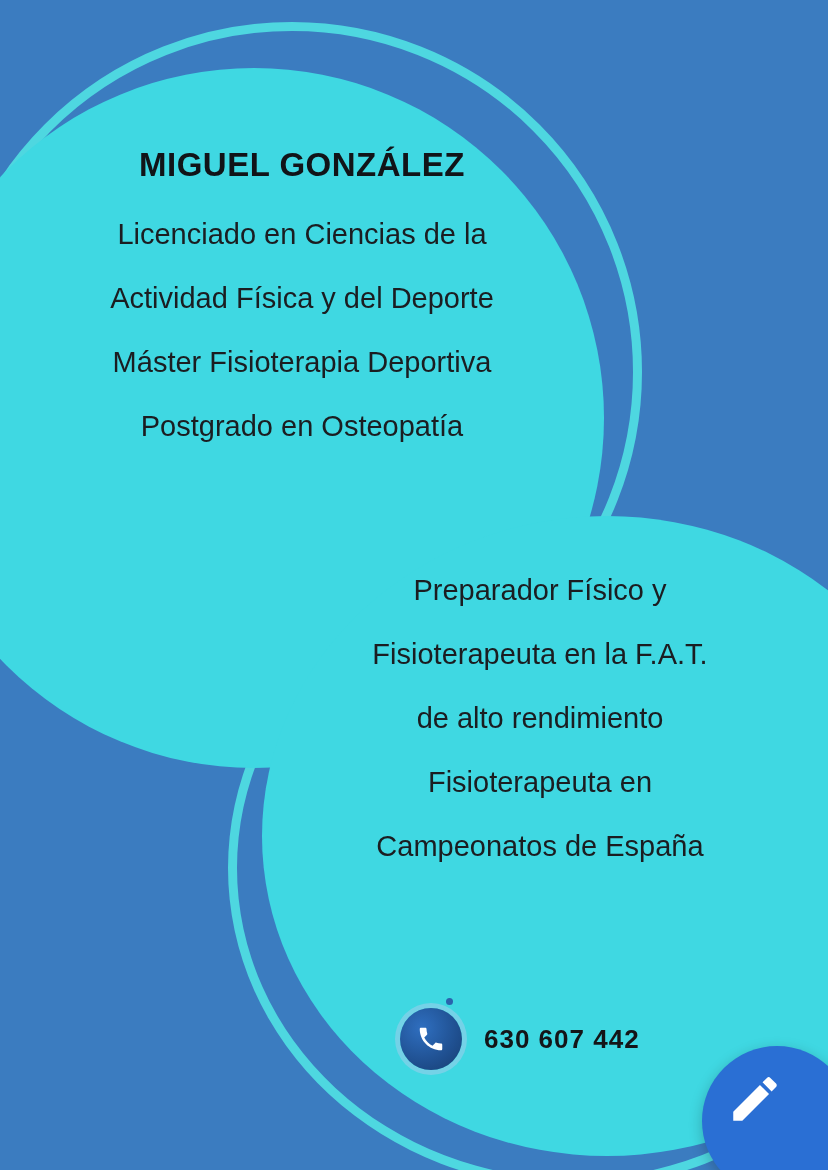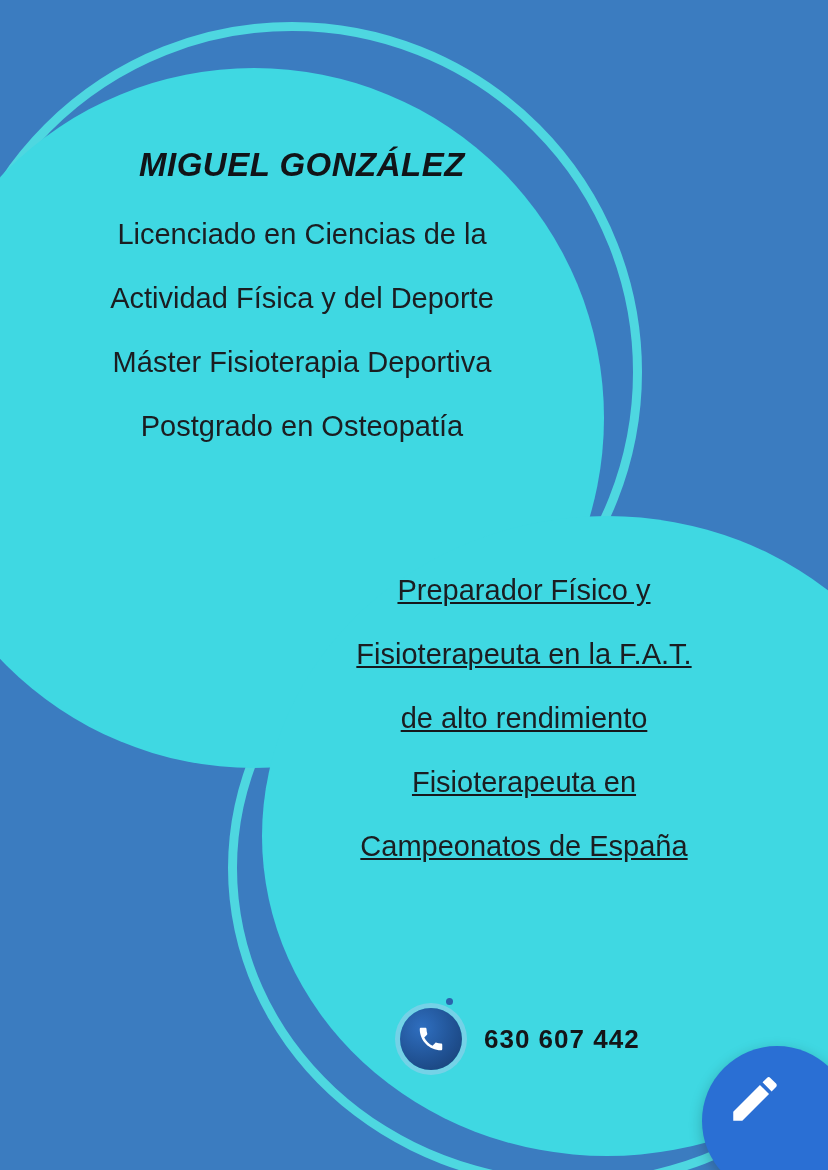--- a/index.html
+++ b/index.html
@@ -68,33 +68,31 @@
     color: #16181c;
     text-align: center;
   }
 
   #top-text {
     left: 12px;
     top: 146px;
     width: 580px;
   }
   #bottom-text {
-    left: 244px;
+    left: 260px;
     top: 558px;
     width: 560px;
-    text-decoration: underline;
   }
 
   .name {
     font-size: 33px;
     font-weight: bold;
     letter-spacing: 0.5px;
     margin: 0 0 18px 0;
     color: #111418;
-    font-style: italic;
   }
   .line {
     font-size: 29px;
     line-height: 64px;
     color: #1b1d21;
     white-space: nowrap;
   }
   #bottom-text .line {
     font-size: 29px;
     line-height: 64px;

